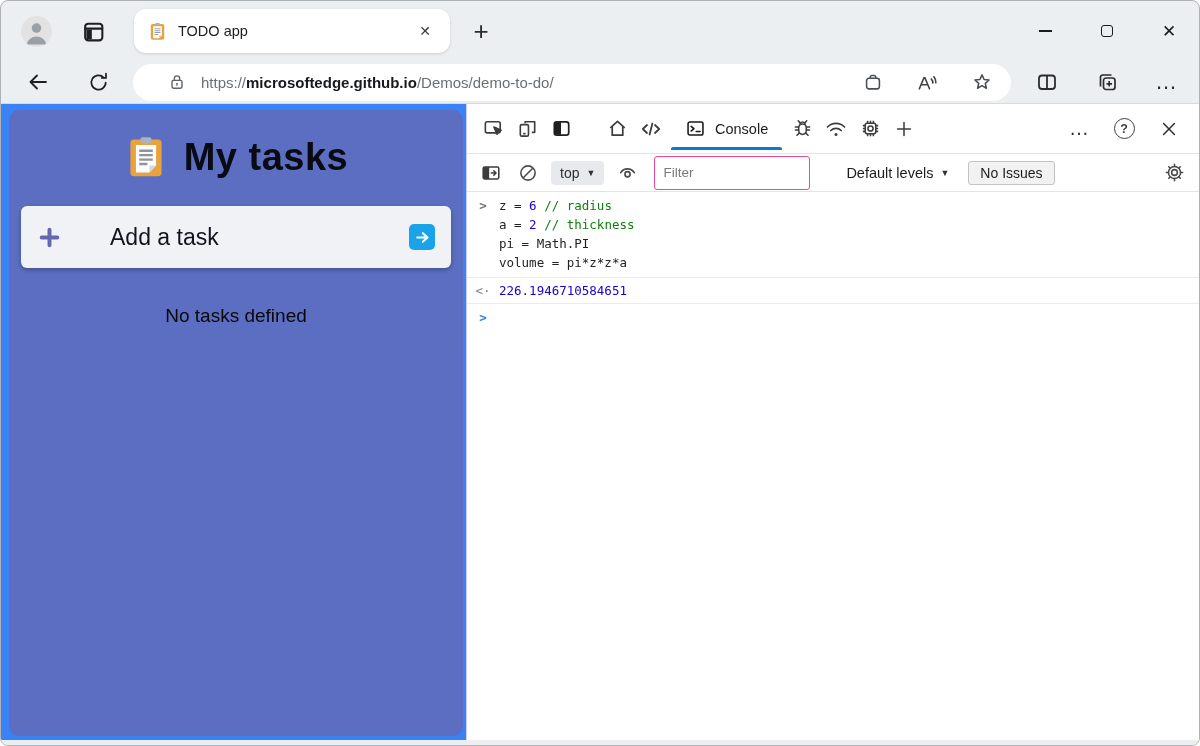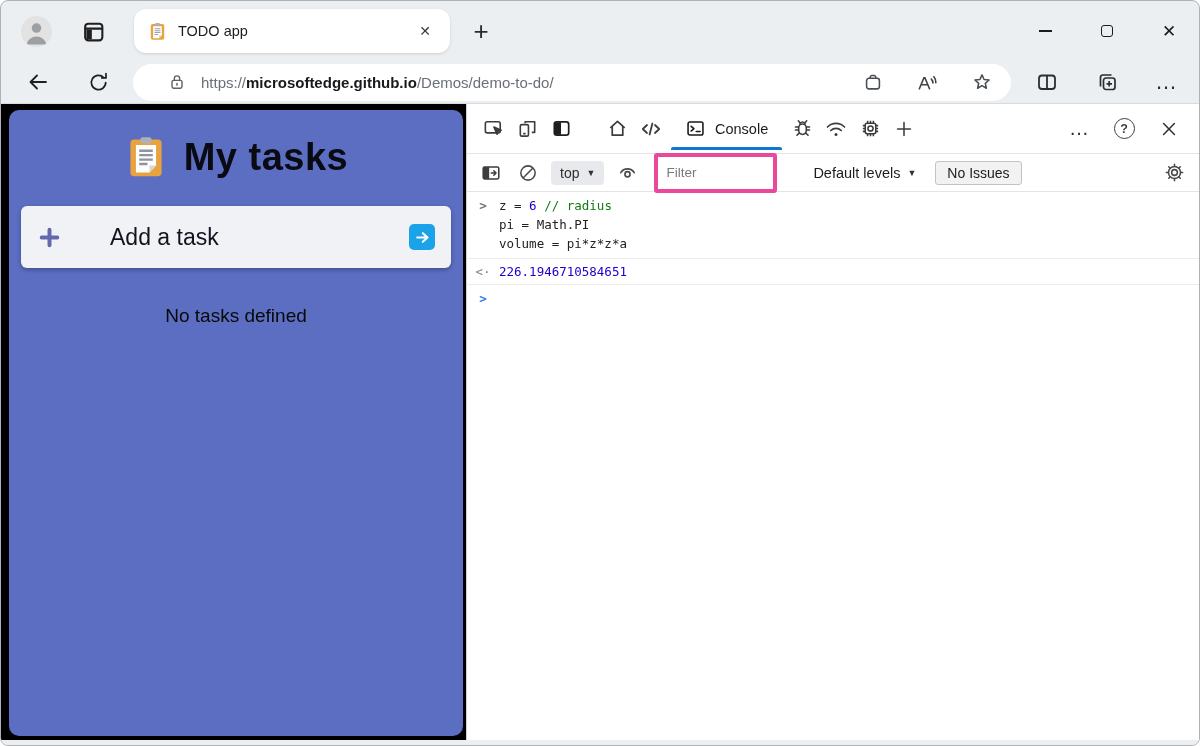--- a/index.html
+++ b/index.html
@@ -31,21 +31,21 @@
   .url { margin-left:14px; font-size:15px; color:#6a6f76; white-space:nowrap; }
   .url b { color:#17191c; font-weight:700; }
   .addr-right { margin-left:auto; display:flex; align-items:center; gap:32px; padding-right:6px; }
   .after-pill { display:flex; align-items:center; gap:36px; margin-left:24px; }
 
   
   .content { flex:1; display:flex; background:#fff; border-top:1px solid #d7dade; min-height:0; }
   .bottom-strip { flex:0 0 5px; background:#eceff2; }
 
   
-  .page { width:465px; flex:0 0 465px; background:#000000; position:relative; }
+  .page { width:465px; flex:0 0 465px; background:#3b82f6; position:relative; }
   .todo-app { position:absolute; left:8px; top:6px; right:3px; bottom:4px; background:#5b6ec1; border-radius:10px; overflow:hidden; }
   .app-header { display:flex; align-items:center; justify-content:center; gap:16px; margin-top:25px; }
   .app-title { font-size:38px; font-weight:800; color:#0a0a12; letter-spacing:.5px; }
   .add-row { margin:27px 12px 0; height:62px; background:#f1f2f5; border-radius:6px; display:flex; align-items:center; padding:0 16px; box-shadow:0 2px 4px rgba(0,0,0,.28); cursor:text;gap:32px; }
   .add-label { margin-left:16px; font-size:23px; color:#13131f; }
   .submit-btn { margin-left:auto; width:26px; height:26px; background:#1aa3e8; border-radius:5px; display:flex; align-items:center; justify-content:center; cursor:pointer; }
   .empty-state { text-align:center; margin-top:37px; font-size:19px; color:#090909; }
 
   
   .devtools { flex:1; background:#fff; border-left:1px solid #cdd0d4; display:flex; flex-direction:column; min-width:0; }
@@ -55,21 +55,21 @@
   .dt-tab { height:42px; display:flex; align-items:center; gap:9px; padding:0 17px; position:relative; cursor:pointer; }
   .dt-tab.active::after { content:""; position:absolute; left:3px; right:3px; bottom:0; height:3px; background:#0b78d4; border-radius:2px 2px 0 0; }
   .dt-tab-label { font-size:14.5px; color:#1a1a1f; }
   .dt-right { margin-left:auto; display:flex; align-items:center; gap:11px; padding-right:4px; }
   .help-circle { width:21px; height:21px; border:1.7px solid #3f3f3f; border-radius:50%; display:flex; align-items:center; justify-content:center; font-size:12.5px; font-weight:700; color:#3f3f3f; }
 
   .console-toolbar { height:38px; flex:0 0 38px; display:flex; align-items:center; border-bottom:1px solid #e4e4e4; padding:0 10px; gap:9px; }
   .ct-btn { width:28px; height:28px; flex:0 0 28px; }
   .context-select { display:flex; align-items:center; gap:7px; background:#e7e9ec; border-radius:4px; padding:4px 9px; font-size:14px; color:#2e2e2e; cursor:pointer; }
   .caret { font-size:9px; color:#333; }
-  .filter-input { width:123px; height:26px; border:4px solid #ec4899; border-radius:3px; font-size:13.5px; padding:16px 8px; color:#222; font-family:"Liberation Sans", sans-serif; margin-left:4px; }
+  .filter-input { width:156px; height:26px; border:1px solid #ec4899; border-radius:3px; font-size:13.5px; padding:16px 8px; color:#222; font-family:"Liberation Sans", sans-serif; margin-left:4px; }
   .filter-input::placeholder { color:#7a7a7a; }
   .levels { display:flex; align-items:center; gap:7px; font-size:14.5px; color:#1c1c1c; margin-left:27px; cursor:pointer; }
   .no-issues { margin-left:10px; border:1px solid #c3c3c3; background:#f2f2f2; border-radius:3px; padding:3px 11px; font-size:14px; color:#1c1c1c; cursor:pointer; }
   .gear { margin-left:auto; width:30px; height:30px; }
 
   .console-out { flex:1; font-family:"DejaVu Sans Mono", monospace; font-size:12.5px; overflow:hidden; cursor:text; }
   .cmd-block { padding:4px 0 5px; border-bottom:1px solid #ececec; }
   .cline { display:flex; line-height:19px; }
   .gutter { flex:0 0 32px; text-align:center; color:#70757c; font-weight:700; }
   .code { color:#222226; white-space:pre; }
@@ -340,20 +340,24 @@
       </div>
 
       <div class="console-out">
         <div class="cmd-block">
           <div class="cline">
             <span class="gutter">&gt;</span>
             <span class="code"><span>z = </span><span class="tok-num">6</span><span> </span><span class="tok-comment">// radius</span></span>
           </div>
           <div class="cline">
             <span class="gutter"></span>
+            <span class="code"><span>a = </span><span class="tok-num">2</span><span> </span><span class="tok-comment">// thickness</span></span>
+          </div>
+          <div class="cline">
+            <span class="gutter"></span>
             <span class="code">pi = Math.PI</span>
           </div>
           <div class="cline">
             <span class="gutter"></span>
             <span class="code">volume = pi*z*z*a</span>
           </div>
         </div>
         <div class="result-row">
           <span class="result-arrow">&lt;·</span>
           <span class="result-val">226.1946710584651</span>

